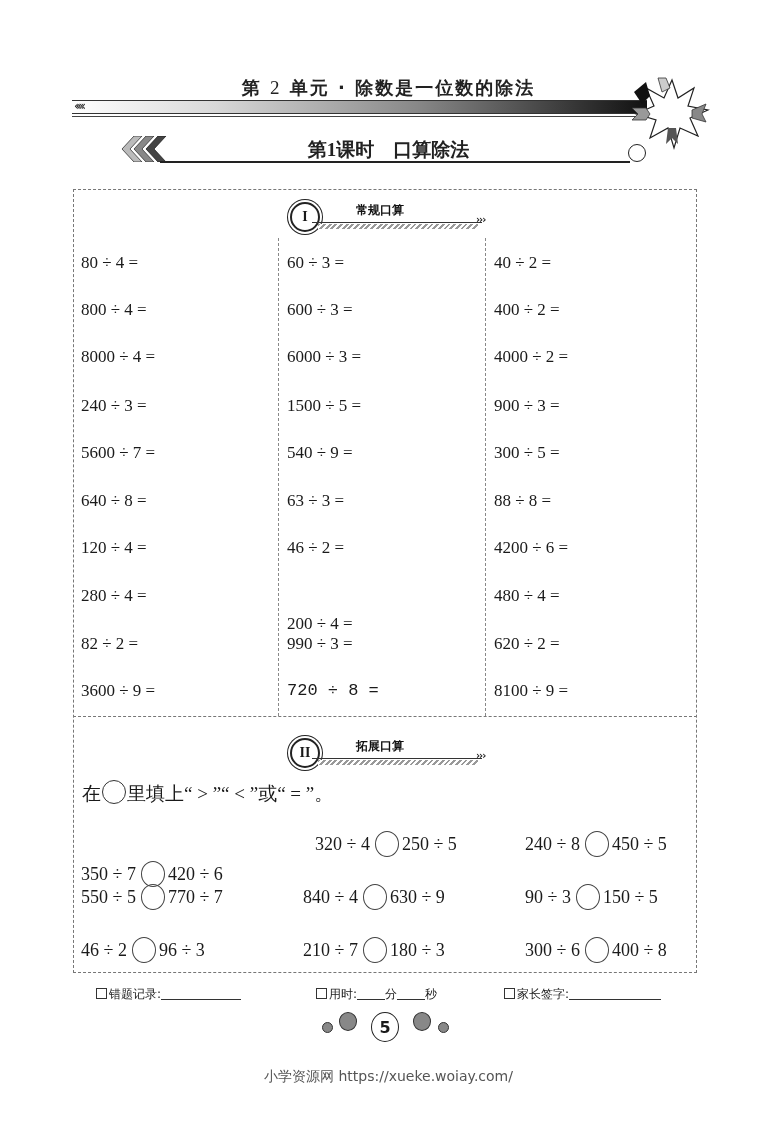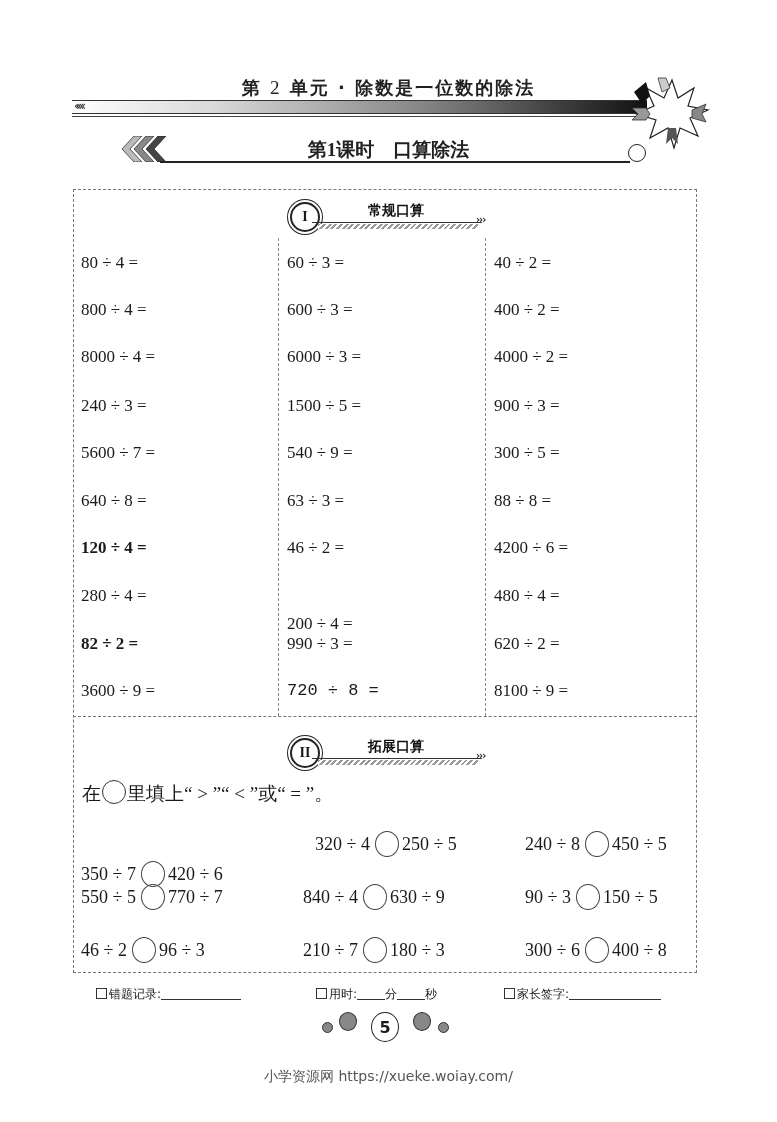--- a/index.html
+++ b/index.html
@@ -26,21 +26,21 @@
   
   .main-box { left: 73px; top: 189px; width: 624px; height: 784px; border: 1px dashed #777; box-sizing: border-box; }
   .sec-divider { left: 73px; top: 716px; width: 624px; height: 0; border-top: 1px dashed #777; }
   .col-divider { top: 238px; height: 478px; width: 0; border-left: 1px dashed #888; }
 
   
   .sec-head { width: 230px; height: 40px; }
   .sec-badge { left: 18px; top: 6px; width: 26px; height: 26px; border-radius: 50%;
                border: 2px solid #222; box-shadow: 0 0 0 2px #fff, 0 0 0 3px #222;
                display:flex; align-items:center; justify-content:center; font-size: 14px; font-weight: bold; background:#fff; }
-  .sec-label { left: 96px; top: 6px; font-family: Liberation Mono, monospace; font-weight: bold; font-size: 14px; color:#111; }
+  .sec-label { left: 84px; top: 6px; font-family: Liberation Mono, monospace; font-weight: bold; font-size: 12px; color:#111; }
   .sec-underline { left: 46px; top: 28px; width: 160px; height: 5px;
                    background: repeating-linear-gradient(135deg, #999 0 2px, #fff 2px 4px); }
   .sec-baseline { left: 40px; top: 26px; width: 170px; height: 1px; background:#333; transform-origin:left; }
   .sec-arrows { left: 204px; top: 18px; font-size: 10px; font-weight:bold; color:#222; letter-spacing:-1px; font-family:"DejaVu Sans", sans-serif;}
 
   
   .problem { font-size: 17px; white-space: nowrap; color:#1a1a1a; }
 
   .instruction { left: 82px; top: 780px; font-size: 19px; }
   .instruction .blank-circle { display:inline-block; width: 22px; height: 22px; border:1px solid #333; border-radius:50%; vertical-align: -4px; margin: 0 1px; }
@@ -100,23 +100,23 @@
   <div class="abs sec-underline"></div>
   <div class="abs sec-arrows">›››</div>
 </div>
 
 <div class="abs problem" style="left:81px; top:253px;">80 ÷ 4 =</div>
 <div class="abs problem" style="left:81px; top:300px;">800 ÷ 4 =</div>
 <div class="abs problem" style="left:81px; top:347px;">8000 ÷ 4 =</div>
 <div class="abs problem" style="left:81px; top:396px;">240 ÷ 3 =</div>
 <div class="abs problem" style="left:81px; top:443px;">5600 ÷ 7 =</div>
 <div class="abs problem" style="left:81px; top:491px;">640 ÷ 8 =</div>
-<div class="abs problem" style="left:81px; top:538px;font-weight:bold;">120 ÷ 4 =</div>
+<div class="abs problem" style="left:81px; top:538px;">120 ÷ 4 =</div>
 <div class="abs problem" style="left:81px; top:586px;">280 ÷ 4 =</div>
-<div class="abs problem" style="left:81px; top:634px;font-weight:bold;">82 ÷ 2 =</div>
+<div class="abs problem" style="left:81px; top:634px;">82 ÷ 2 =</div>
 <div class="abs problem" style="left:81px; top:681px;">3600 ÷ 9 =</div>
 
 <div class="abs problem" style="left:287px; top:253px;">60 ÷ 3 =</div>
 <div class="abs problem" style="left:287px; top:300px;">600 ÷ 3 =</div>
 <div class="abs problem" style="left:287px; top:347px;">6000 ÷ 3 =</div>
 <div class="abs problem" style="left:287px; top:396px;">1500 ÷ 5 =</div>
 <div class="abs problem" style="left:287px; top:443px;">540 ÷ 9 =</div>
 <div class="abs problem" style="left:287px; top:491px;">63 ÷ 3 =</div>
 <div class="abs problem" style="left:287px; top:538px;">46 ÷ 2 =</div>
 <div class="abs problem" style="left:287px; top:614px;">200 ÷ 4 =</div>

